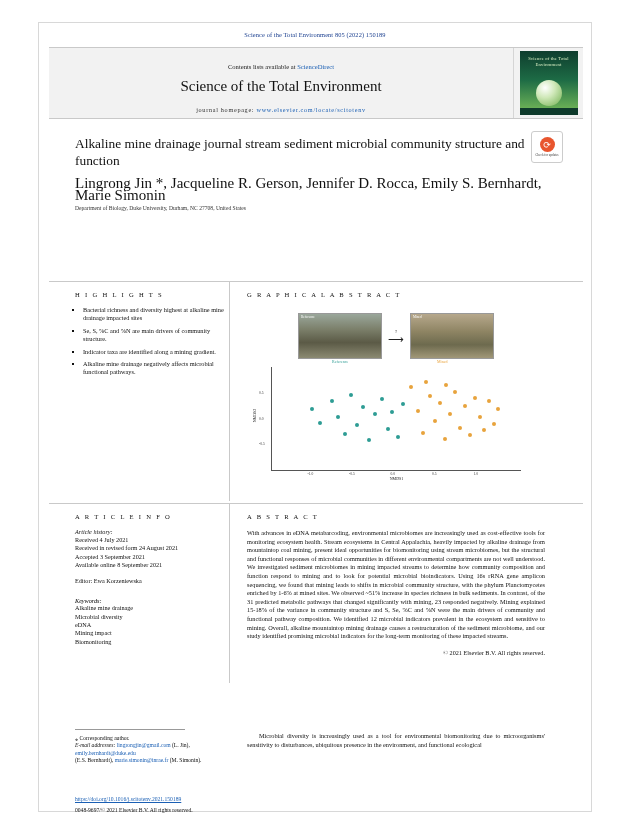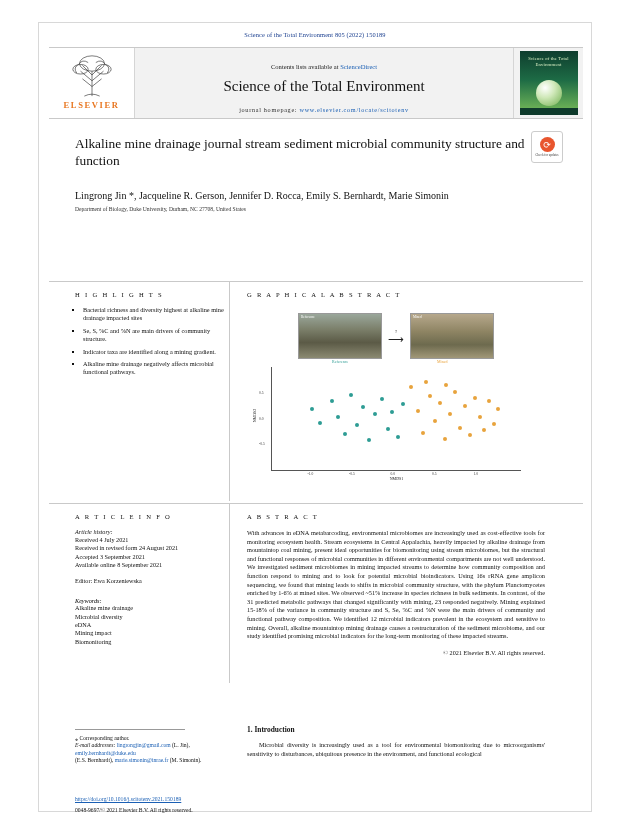--- a/index.html
+++ b/index.html
@@ -65,21 +65,21 @@
   }
   .cover-img .bar{
     position:absolute;bottom:0;left:0;width:100%;height:7px;background:#0e3a2b;
   }
   
   .title-wrap{position:absolute;left:36px;top:112px;width:470px;}
   .paper-title{
     font-size:13.4px;line-height:17px;color:#111;font-weight:400;
     font-family:"Liberation Serif",serif;
   }
-  .authors{font-size:10px;color:#111;margin-top:21px;line-height:12px;}
+  .authors{font-size:15px;color:#111;margin-top:8px;line-height:12px;}
   .affil{font-size:5.6px;color:#333;margin-top:4px;line-height:7px;}
   .crossmark{
     position:absolute;right:-18px;top:-4px;width:30px;height:30px;
     border:1px solid #ccc;border-radius:3px;background:#fff;
     display:flex;flex-direction:column;align-items:center;justify-content:center;
   }
   .crossmark .cm-circle{
     width:15px;height:15px;border-radius:50%;background:#e8552e;
     display:flex;align-items:center;justify-content:center;color:#fff;font-size:9px;
   }
@@ -143,35 +143,20 @@
 </style>
 </head>
 <body>
 
 <div class="page">
   <div class="sheet">
 
     <div class="journal-ref">Science of the Total Environment 805 (2022) 150189</div>
 
     <div class="masthead">
-      <div class="elsevier">
-        <svg class="tree" viewBox="0 0 60 48">
-          <g stroke="#3a3a3a" stroke-width="0.7" fill="none">
-            <path d="M30 46 L30 20"></path>
-            <path d="M30 30 L18 20 M30 30 L42 20 M30 24 L20 14 M30 24 L40 14 M30 36 L20 28 M30 36 L40 28"></path>
-            <path d="M14 22 q-4 -6 2 -9 q4 -6 10 -2"></path>
-            <path d="M46 22 q4 -6 -2 -9 q-4 -6 -10 -2"></path>
-            <ellipse cx="30" cy="12" rx="13" ry="8"></ellipse>
-            <ellipse cx="18" cy="18" rx="8" ry="5"></ellipse>
-            <ellipse cx="42" cy="18" rx="8" ry="5"></ellipse>
-            <path d="M22 46 q8 -4 16 0"></path>
-          </g>
-        </svg>
-        <div class="name">ELSEVIER</div>
-      </div>
       <div class="mast-mid">
         <div class="contents">
           <span>Contents lists available at </span><span class="sd">ScienceDirect</span>
         </div>
         <div class="jtitle">Science of the Total Environment</div>
         <div class="homepage">
           <span>journal homepage: </span><a href="#">www.elsevier.com/locate/scitotenv</a>
         </div>
       </div>
       <div class="cover">
@@ -314,18 +299,17 @@
           <span>(E.S. Bernhardt), </span><a href="#">marie.simonin@inrae.fr</a><span> (M. Simonin).</span>
         </div>
       </div>
     </div>
     <div class="col-left" style="top:764px;width:170px;">
       <a href="#" class="doi">https://doi.org/10.1016/j.scitotenv.2021.150189</a>
       <div class="issn">0048-9697/© 2021 Elsevier B.V. All rights reserved.</div>
     </div>
 
     <div class="col-right" style="top:702px">
-      <div class="intro-head">1. Introduction</div>
       <div class="intro-txt" style="text-indent:12px">Microbial diversity is increasingly used as a tool for environmental biomonitoring due to microorganisms' sensitivity to disturbances, ubiquitous presence in the environment, and functional ecological</div>
     </div>
 
   </div>
 </div>
 
 </body></html>

